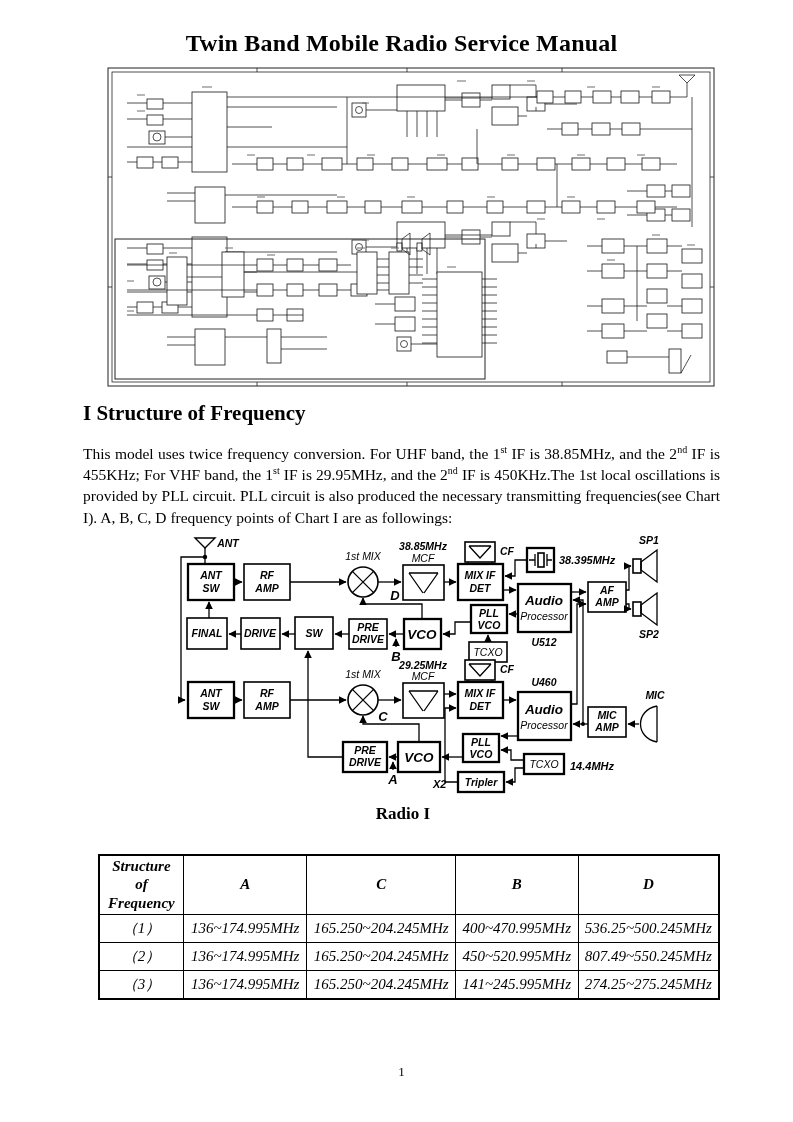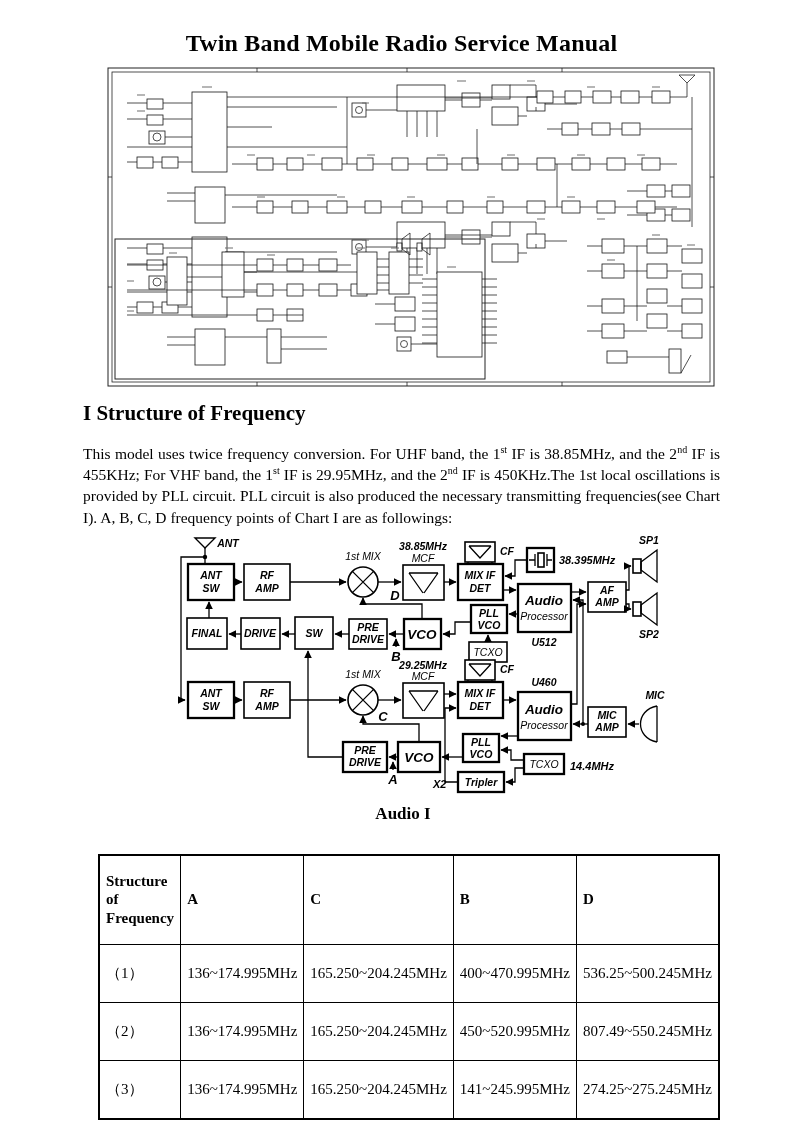--- a/index.html
+++ b/index.html
@@ -6,21 +6,21 @@
   body{width:793px;height:1122px;box-sizing:border-box;padding:26px 73px 0 83px;
        font-family:"Liberation Serif",serif;color:#000;overflow:hidden;}
   .title{font-size:24px;font-weight:bold;text-align:center;margin:4px 0 10px 0;letter-spacing:.2px;}
   .schematic-wrap{margin-left:24px;width:608px;height:320px;}
   .sec-heading{font-size:21px;font-weight:bold;margin:14px 0 17px 0;}
   .para{font-size:15.5px;line-height:1.36;text-align:justify;margin:0;width:637px;}
   .para sup{font-size:10px;}
   .chart-wrap{width:640px;margin:6px 0 0 0;font-style:italic;}
   .caption{width:640px;text-align:center;font-weight:bold;font-size:17px;margin-top:0;}
   table{border-collapse:collapse;border:2px solid #000;margin:30px 0 0 15px;font-size:15px;}
-  th,td{border:1px solid #000;text-align:left;padding:16px 6px;}
+  th,td{border:1px solid #000;text-align:center;padding:1px 6px;font-style:italic;}
   th{font-weight:bold;height:46px;line-height:1.25;}
   td{height:25px;}
   .c0{width:95px}.c1{width:122px}.c2{width:140px}.c3{width:116px}.c4{width:128px}
   .pagenum{text-align:center;margin-top:64px;font-size:13px;}
   
   .bx{fill:#fff;stroke:#000;stroke-width:1.6}
   .hv{stroke-width:2.3}
   .wire{fill:none;stroke:#000;stroke-width:1.3}
   .glyph{fill:none;stroke:#000;stroke-width:1.3}
   text{font-family:"Liberation Sans",sans-serif;}
@@ -416,21 +416,21 @@
     <path class="wire" d="M336,208 V190 H280 V182" marker-end="url(#ah)"></path>
     <path class="wire" d="M488,170 H494 V70 H503" marker-end="url(#ah)"></path>
     <path class="wire" d="M500,190 V66 H490" marker-end="url(#ah)"></path>
     <circle cx="500" cy="190" r="2" fill="#000"></circle>
     <text class="pt" x="300" y="187">C</text>
     <text class="pt" x="310" y="250">A</text>
   </g>
 </svg>
 </div>
 
-<div class="caption">Audio I</div>
+<div class="caption">Radio I</div>
 
 <table>
   <tbody>
       <tr>
     <th class="c0">
       <span>Structure of</span><br>
       <span>Frequency</span>
     </th>
     <th class="c1">A</th>
     <th class="c2">C</th>

